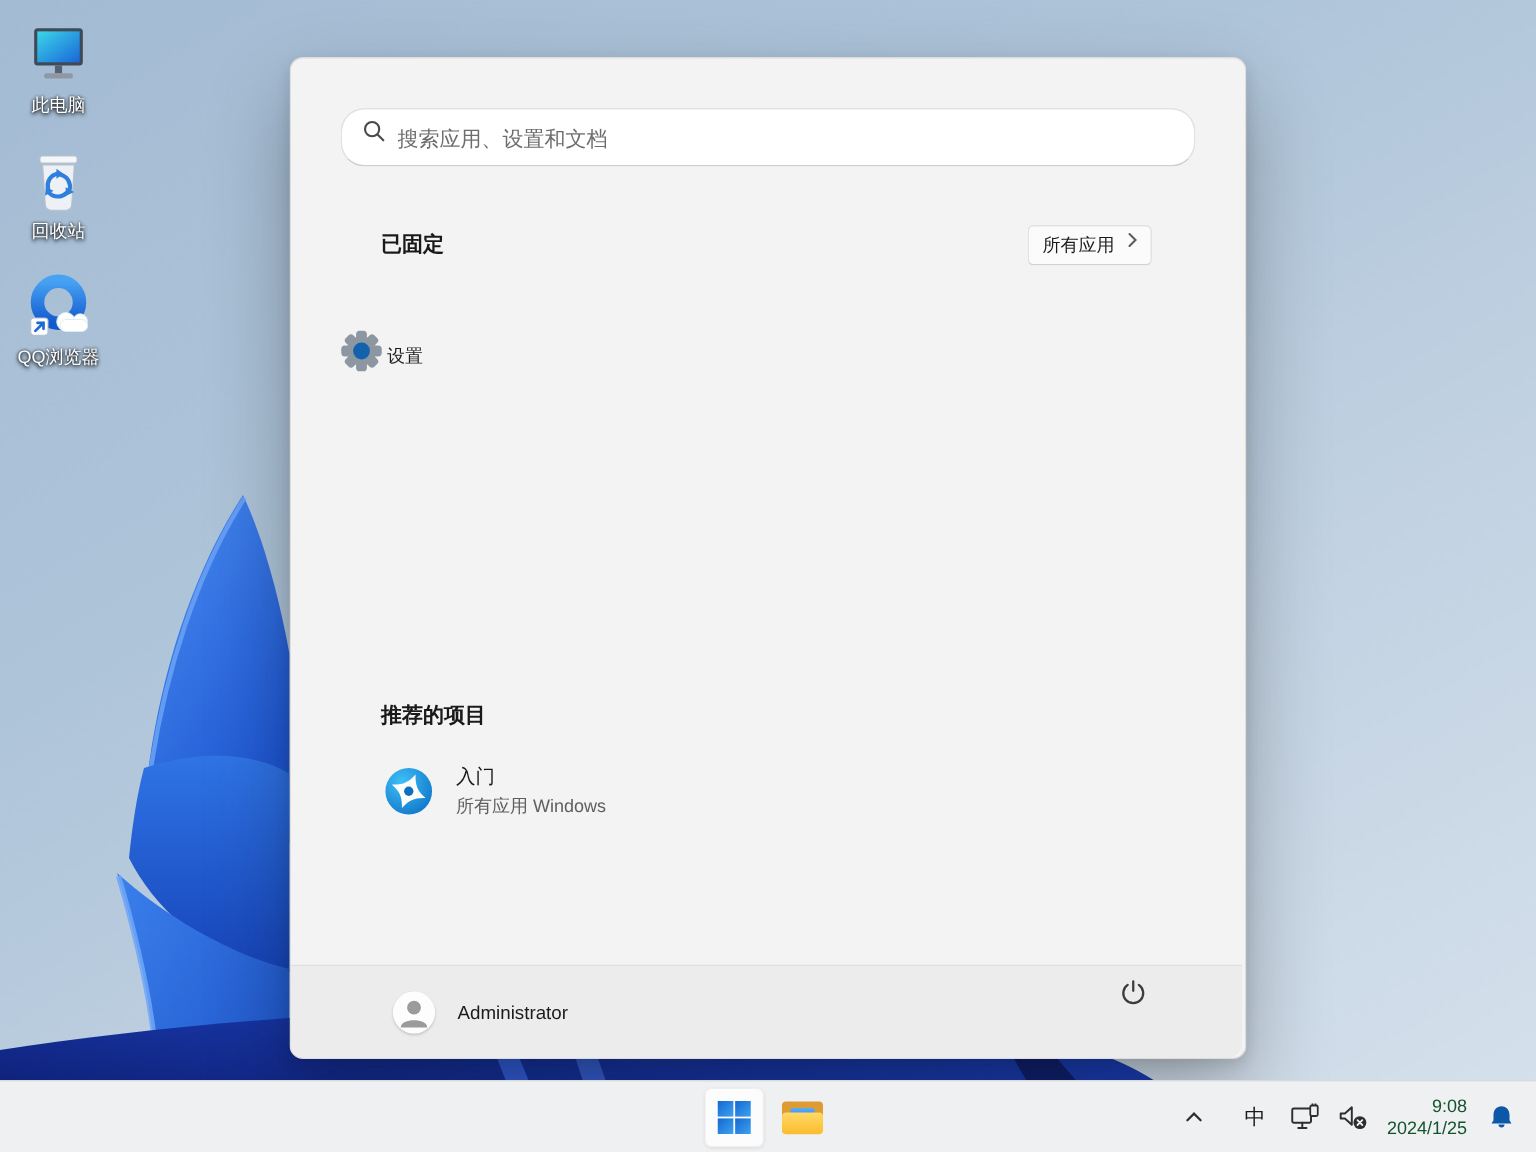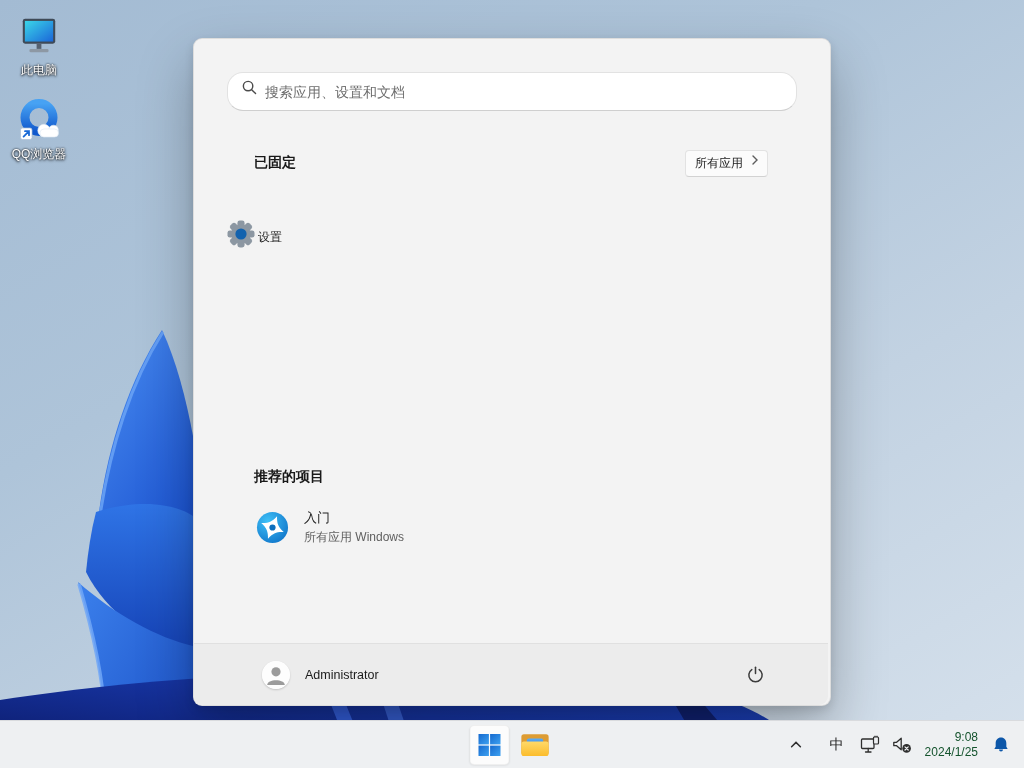--- a/index.html
+++ b/index.html
@@ -43,21 +43,21 @@
 
   .rec-header { position:absolute; left:60px; top:429px; font-size:14px; font-weight:700; color:#191919; }
   .rec-item { position:absolute; left:50px; top:464px; width:330px; display:flex; align-items:center; gap:15px;
               padding:6px 12px; border-radius:6px; cursor:pointer; }
   .rec-texts { display:flex; flex-direction:column; gap:2px; }
   .rec-title { font-size:13px; color:#1b1b1b; }
   .rec-sub { font-size:12px; color:#5f5f5f; }
 
   .user-bar { position:absolute; left:0; right:2px; bottom:0; height:62px; background:#ececec;
               border-top:1px solid #e0e0e0; border-radius:0 0 9px 9px;
-              display:flex; align-items:center; padding:0 55px 0 58px; }
+              display:flex; padding:0 55px 0 58px; }
   .user-chip { display:flex; align-items:center; gap:15px; padding:6px 10px; border-radius:5px; cursor:pointer; }
   .avatar { width:28px; height:28px; border-radius:50%; overflow:hidden;
             box-shadow:0 1px 2px rgba(0,0,0,.18); background:#fdfdfd; }
   .user-name { font-size:12.5px; color:#1b1b1b; }
   .power-btn { margin-left:auto; width:36px; height:34px; display:flex; align-items:center; justify-content:center;
                border-radius:5px; cursor:pointer; }
 
   
   .taskbar { position:absolute; left:0; right:0; bottom:0; height:48px; background:#eef0f2;
              border-top:1px solid #d9dbde; z-index:10; }
@@ -141,20 +141,41 @@
       <svg width="46" height="42" viewBox="0 0 48 44">
         <rect x="7" y="4" width="34" height="26" rx="2.5" fill="#3f4a57"></rect>
         <rect x="9.2" y="6.2" width="29.6" height="21.6" fill="url(#screenGrad)"></rect>
         <rect x="21.5" y="30" width="5" height="5.5" fill="#566170"></rect>
         <rect x="14" y="35.5" width="20" height="3.6" rx="1.4" fill="#8d98a4"></rect>
       </svg>
     </span>
     <span class="dlabel">此电脑</span>
   </div>
 
+  <div class="desktop-icon">
+    <span class="glyph">
+      <svg width="44" height="44" viewBox="0 0 48 48">
+        <rect x="10.5" y="6.5" width="27" height="5.2" rx="1.6" fill="#f4f7fa" stroke="#b6c1cc" stroke-width="0.8"></rect>
+        <path d="M12.5,13 L35.5,13 L33.6,42 C33.5,44.2 31.6,46 29.4,46 L18.6,46 C16.4,46 14.5,44.2 14.4,42 Z" fill="#edf1f5" stroke="#b6c1cc" stroke-width="0.8"></path>
+        <g transform="translate(24,28)">
+          <g stroke="#2f7fdd" stroke-width="3" fill="none" stroke-linecap="round">
+            <path d="M-7.5,2.5 A 8.8 8.8 0 0 1 -1,-8.6"></path>
+            <path d="M-7.5,2.5 A 8.8 8.8 0 0 1 -1,-8.6" transform="rotate(120)"></path>
+            <path d="M-7.5,2.5 A 8.8 8.8 0 0 1 -1,-8.6" transform="rotate(240)"></path>
+          </g>
+          <g fill="#2f7fdd">
+            <polygon points="-1.5,-12.2 3.6,-8.6 -1.5,-5"></polygon>
+            <polygon points="-1.5,-12.2 3.6,-8.6 -1.5,-5" transform="rotate(120)"></polygon>
+            <polygon points="-1.5,-12.2 3.6,-8.6 -1.5,-5" transform="rotate(240)"></polygon>
+          </g>
+        </g>
+      </svg>
+    </span>
+    <span class="dlabel">回收站</span>
+  </div>
 
   <div class="desktop-icon">
     <span class="glyph">
       <svg width="48" height="46" viewBox="0 0 48 46">
         <circle cx="24" cy="20.5" r="14" fill="none" stroke="url(#qGrad)" stroke-width="9"></circle>
         <g fill="#ffffff" stroke="#dfe9f4" stroke-width="0.6">
           <circle cx="29" cy="33.5" r="6.2"></circle>
           <circle cx="38.5" cy="33" r="4.8"></circle>
           <rect x="25" y="32" width="18.5" height="8" rx="4"></rect>
         </g>

